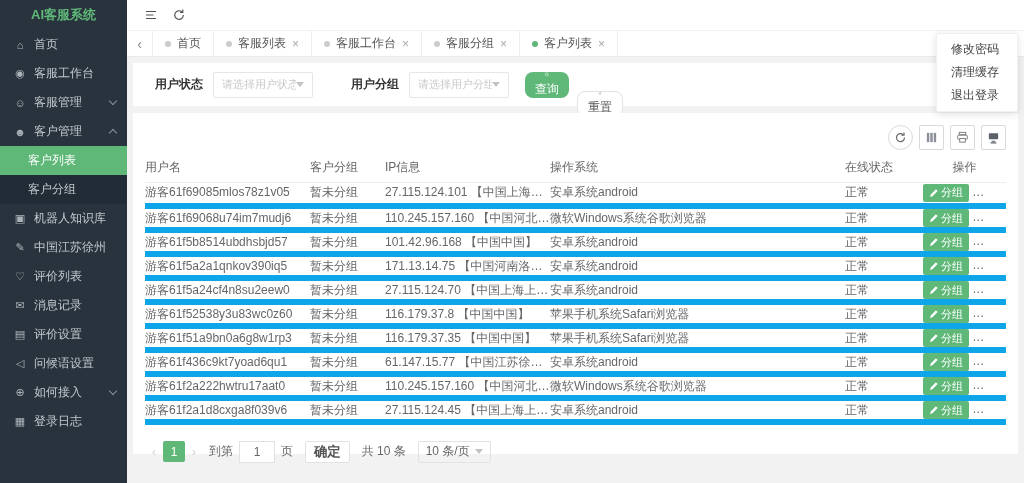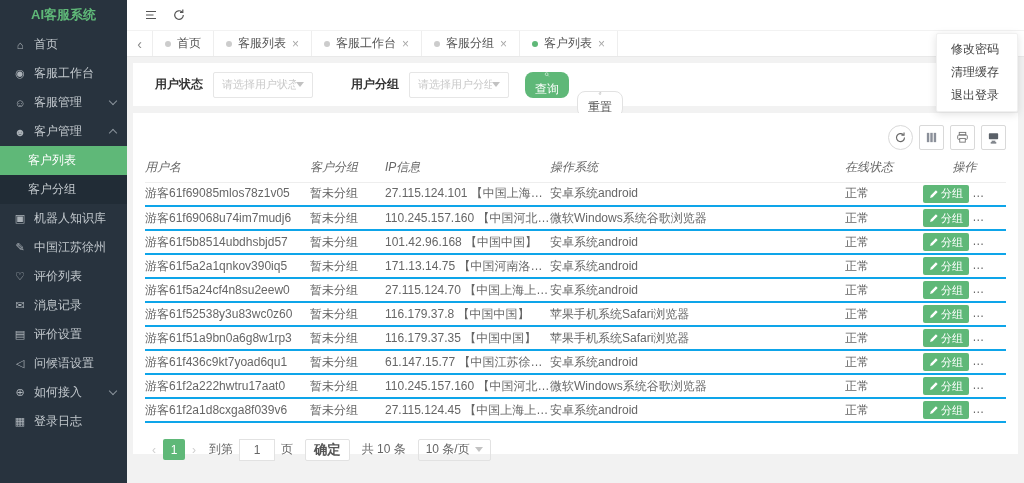--- a/index.html
+++ b/index.html
@@ -61,22 +61,22 @@
   .btn-search { background:#5FB878; color:#fff; margin-left:16px; }
   .btn-reset { background:#fff; color:#555; border:1px solid #e2e2e2; margin-left:8px;margin-top:39px; }
 
   .table-card { position:absolute; left:6px; right:6px; top:55px; bottom:29px; background:#fff; padding:8px 12px 0; }
   .tool-row { height:32px; display:flex; align-items:center; justify-content:flex-end; gap:6px; }
   .tool-btn { width:25px; height:25px; background:#fff; border:1px solid #d9d9d9; display:inline-flex;
               align-items:center; justify-content:center; border-radius:2px; }
   .tool-btn.round { border-radius:50%; }
 
   table { width:100%; border-collapse:collapse; table-layout:fixed; }
-  th { height:29px; font-weight:400; color:#666; text-align:left; border-bottom:1px solid #eee; font-size:12px;font-style:italic; }
-  td { height:24px; color:#666; border-bottom:2px solid #0ea5e9; font-size:12px; white-space:nowrap;
+  th { height:29px; font-weight:400; color:#666; text-align:left; border-bottom:1px solid #eee; font-size:12px; }
+  td { height:24px; color:#666; border-bottom:6px solid #0ea5e9; font-size:12px; white-space:nowrap;
        overflow:hidden; text-overflow:ellipsis; }
   th.c-op, td.c-op { text-align:center; }
   .row-btn { height:18px; border:none; border-radius:2px; color:#fff; font-size:11px;
              display:inline-flex; align-items:center; gap:2px; padding:0 6px; vertical-align:middle; }
   .row-btn.group { background:#5FB878; }
   .row-btn.block { background:#F47C7C; margin-left:6px; }
 
   .page-row { display:flex; align-items:center; margin-top:6px; color:#666; }
   .pg-arrow { padding:0 7px; color:#cfcfcf; font-size:12px; cursor:pointer; }
   .pg-cur { min-width:22px; height:21px; background:#5FB878; color:#fff; display:inline-flex;

